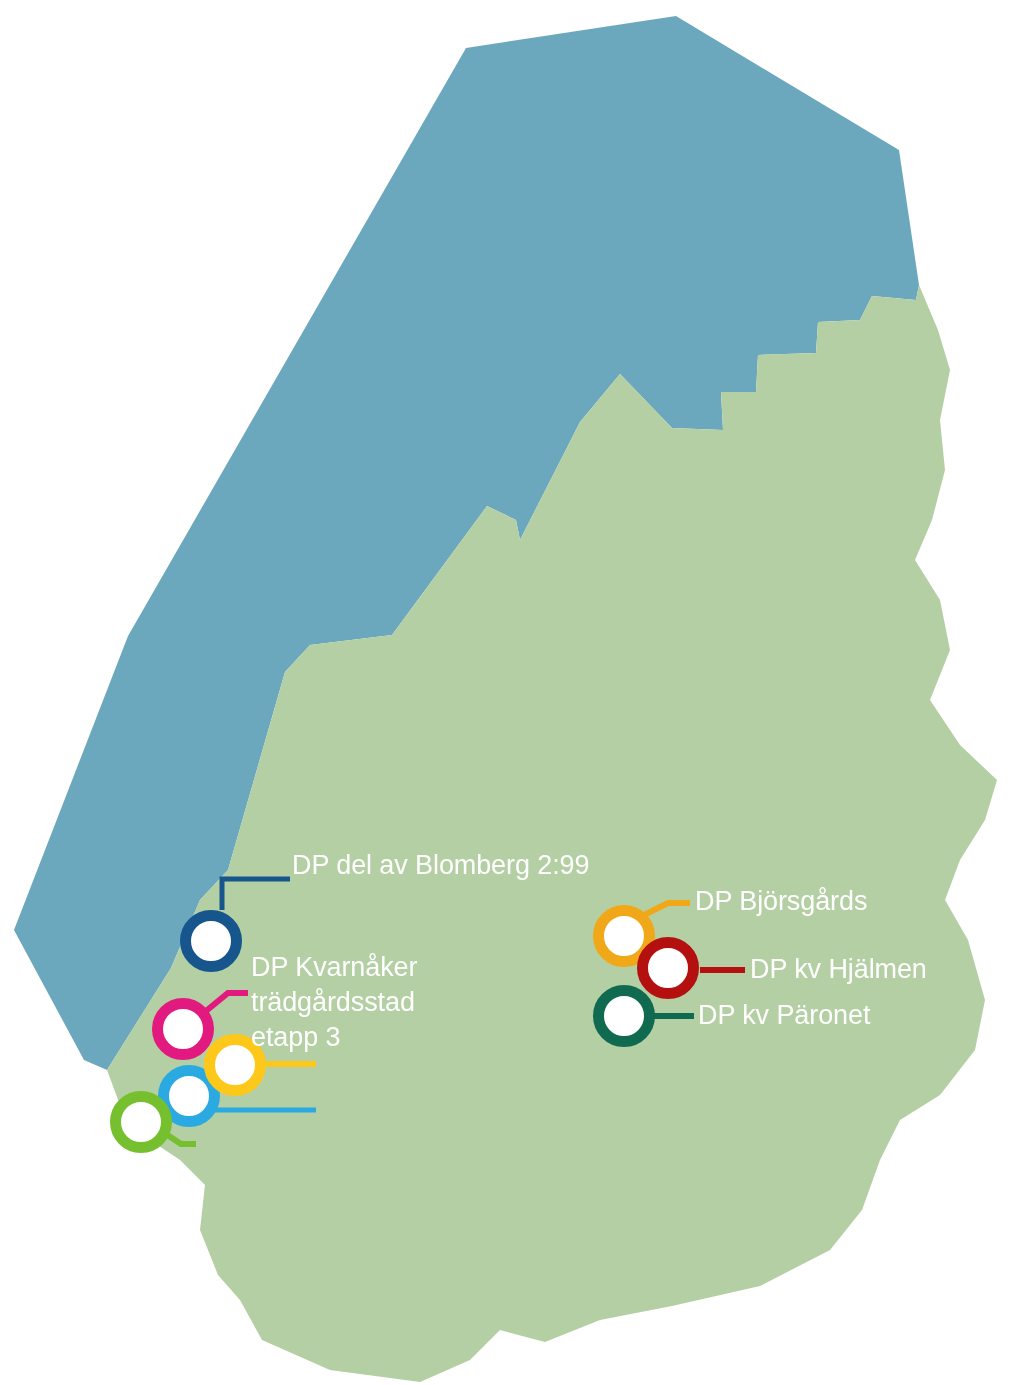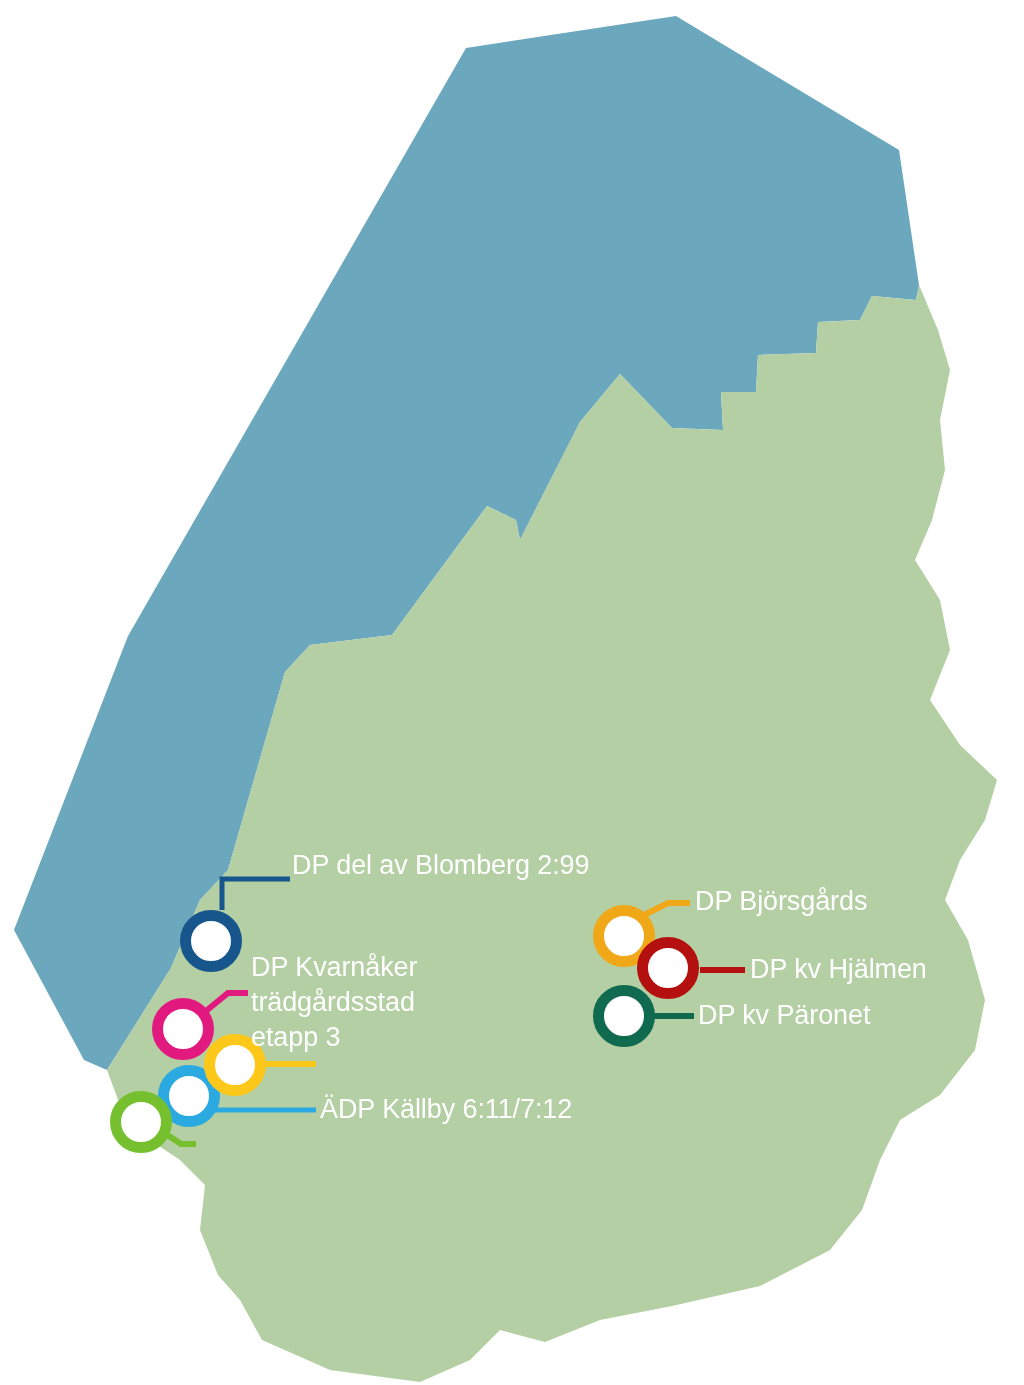--- a/index.html
+++ b/index.html
@@ -80,21 +80,20 @@
     </g>
   </svg>
 
   <div class="label-text" style="left:292px; top:848px;">DP del av Blomberg 2:99</div>
 
   <div class="label-text" style="left:251px; top:950px;">DP Kvarnåker</div>
   <div class="label-text" style="left:251px; top:985px;text-align:center;">trädgårdsstad</div>
   <div class="label-text" style="left:251px; top:1020px;">etapp 3</div>
 
 
-  <div class="label-text" style="left:320px; top:1092px;">ÄDP Källby 6:11/7:12</div>
 
 
   <div class="label-text" style="left:695px; top:884px;">DP Björsgårds</div>
 
   <div class="label-text" style="left:750px; top:952px;">DP kv Hjälmen</div>
 
   <div class="label-text" style="left:698px; top:998px;">DP kv Päronet</div>
 
 </div>
 

